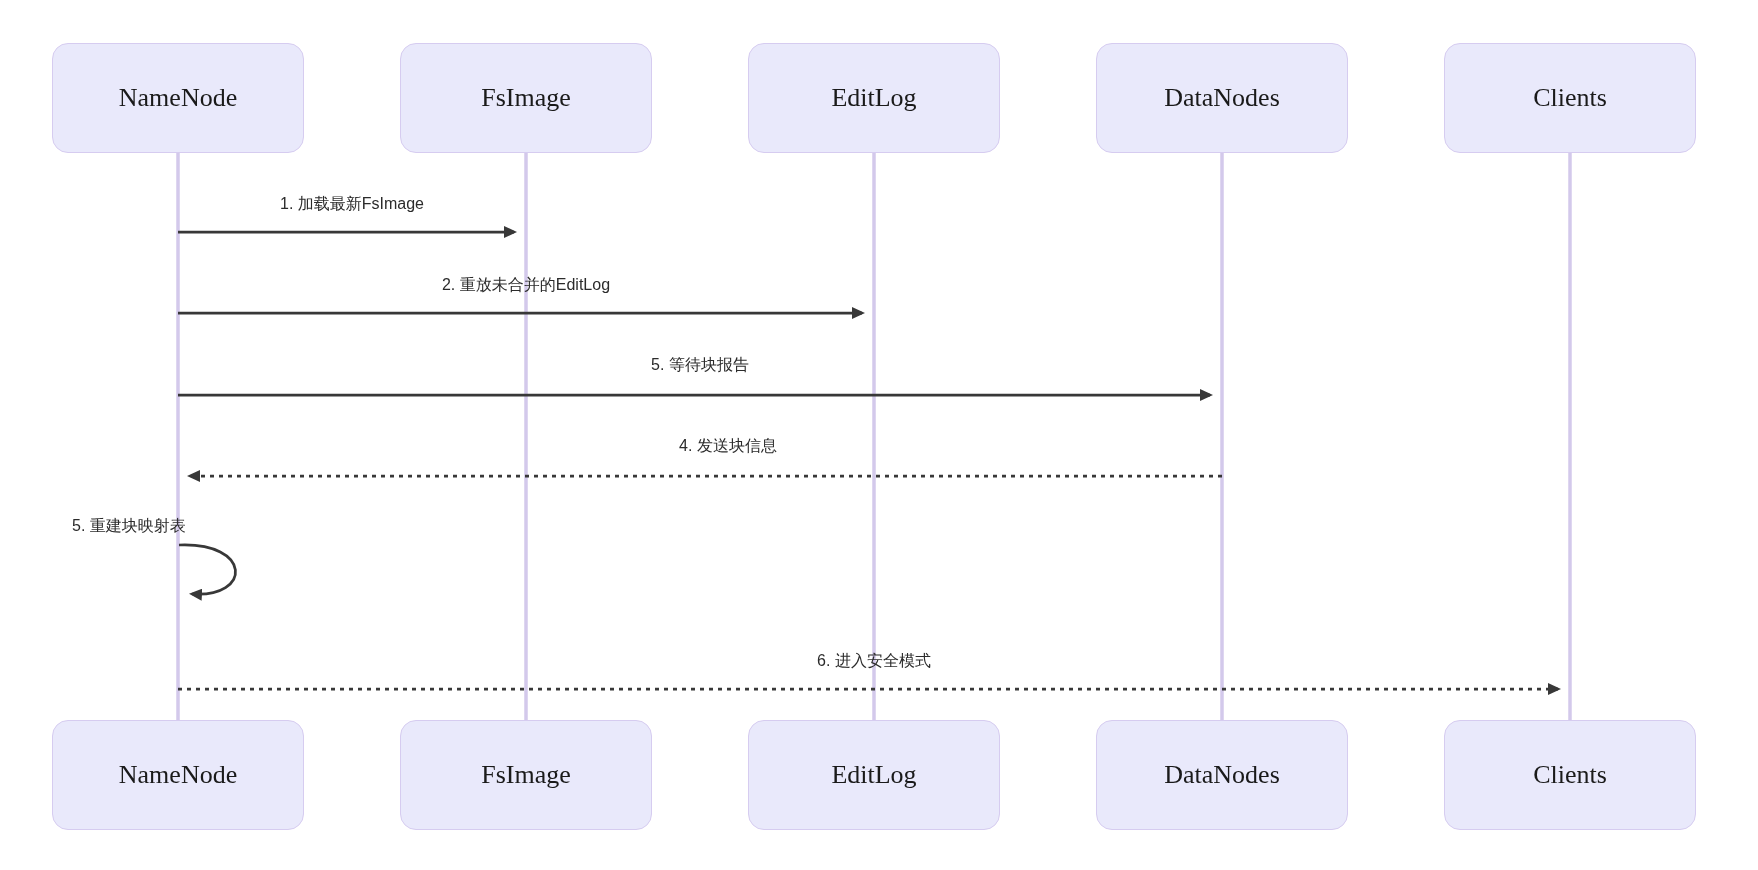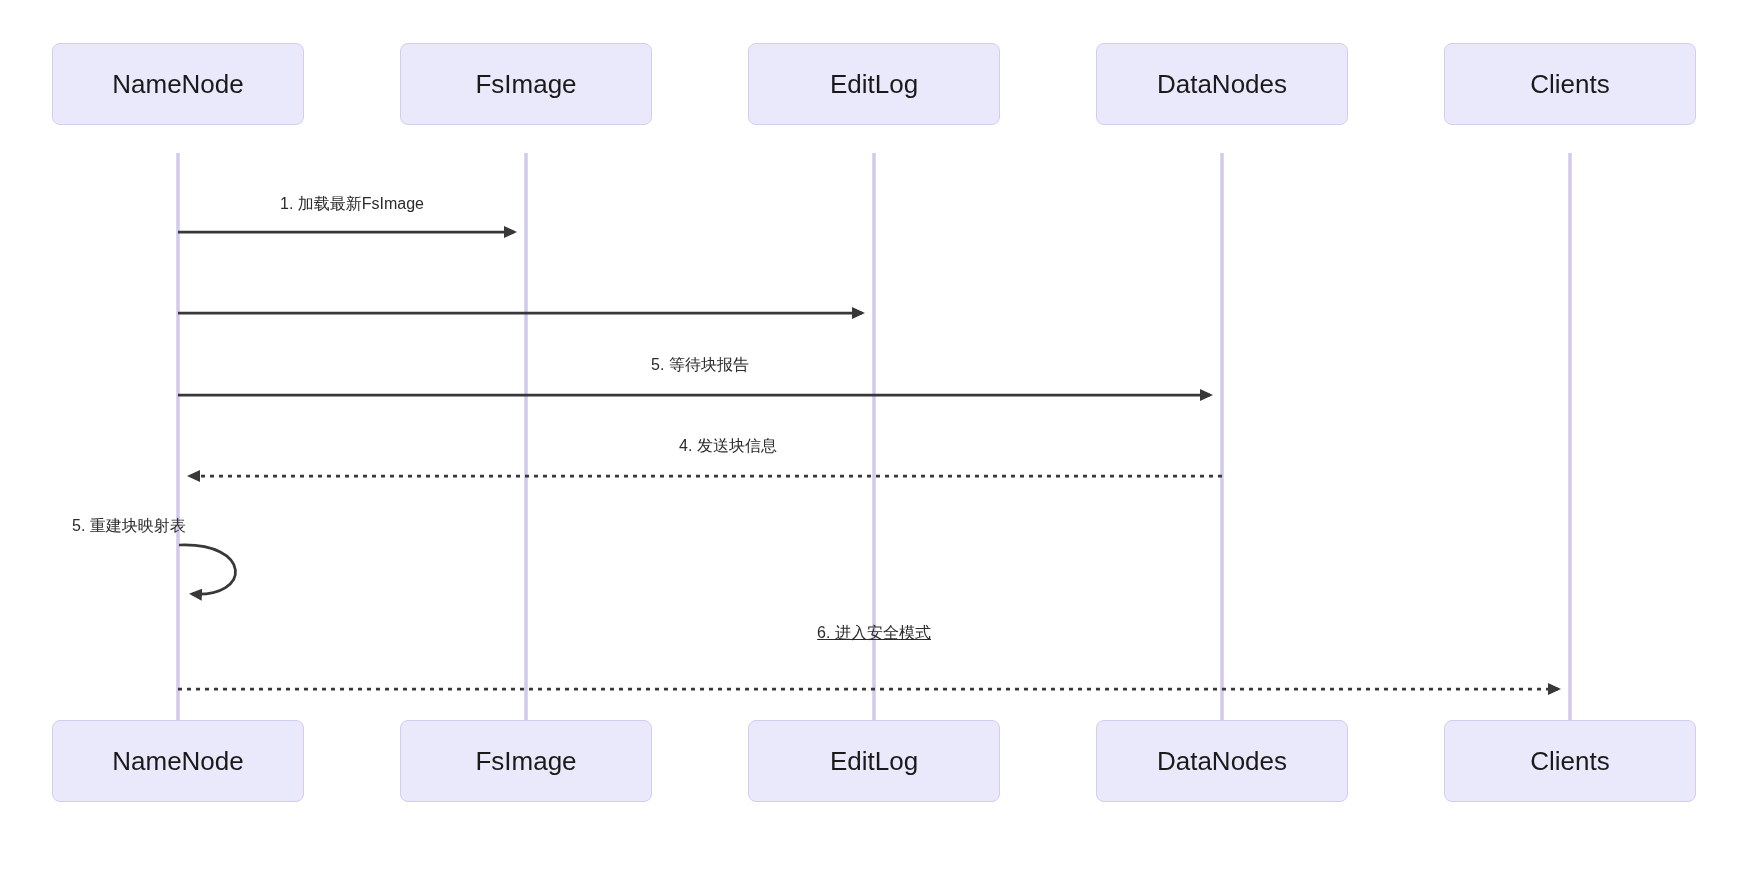--- a/index.html
+++ b/index.html
@@ -3,25 +3,25 @@
 <meta charset="utf-8">
 <style>
   html,body{margin:0;padding:0;background:#ffffff;}
   body{
     width:1758px;height:870px;position:relative;overflow:hidden;
     font-family:"Liberation Sans","DejaVu Sans",sans-serif;
   }
   .stage{position:absolute;inset:0;width:1758px;height:870px;}
   svg.canvas{position:absolute;left:0;top:0;}
   .actor{
-    position:absolute;width:252px;height:82px;
-    background:#E9E9FB;border:1.5px solid #D6CCF0;border-radius:8px;
+    position:absolute;width:252px;height:110px;
+    background:#E9E9FB;border:1.5px solid #D6CCF0;border-radius:16px;
     display:flex;align-items:center;justify-content:center;
     box-sizing:border-box;
-    font-size:26px;color:#1a1a1a;
+    font-size:26px;color:#1a1a1a;font-family:Liberation Serif, serif;
   }
   .msg-label{
     position:absolute;white-space:nowrap;
     font-size:16px;color:#2B2B2B;line-height:28px;
     transform:translateX(-50%);
   }
   .msg-label.left-aligned{transform:none;}
   .watermark{
     position:absolute;right:6px;top:822px;
     font-size:36px;color:#CBCBCB;letter-spacing:1px;
@@ -84,19 +84,20 @@
       <span>EditLog</span>
     </div>
   <div class="actor" style="left:1096px;top:720px;">
       <span>DataNodes</span>
     </div>
   <div class="actor" style="left:1444px;top:720px;">
       <span>Clients</span>
     </div>
 
   <div class="msg-label" style="left:352px;top:190px;">1. 加载最新FsImage</div>
+  <div class="msg-label" style="left:526px;top:271px;">2. 重放未合并的EditLog</div>
   <div class="msg-label" style="left:700px;top:351px;">5. 等待块报告</div>
   <div class="msg-label" style="left:700px;top:432px;margin-left:28px;">4. 发送块信息</div>
   <div class="msg-label left-aligned" style="left:72px;top:512px;">5. 重建块映射表</div>
-  <div class="msg-label" style="left:874px;top:619px;text-decoration:underline;">6. 进入安全模式</div>
+  <div class="msg-label" style="left:874px;top:647px;">6. 进入安全模式</div>
 
 
 </div>
 
 </body></html>

